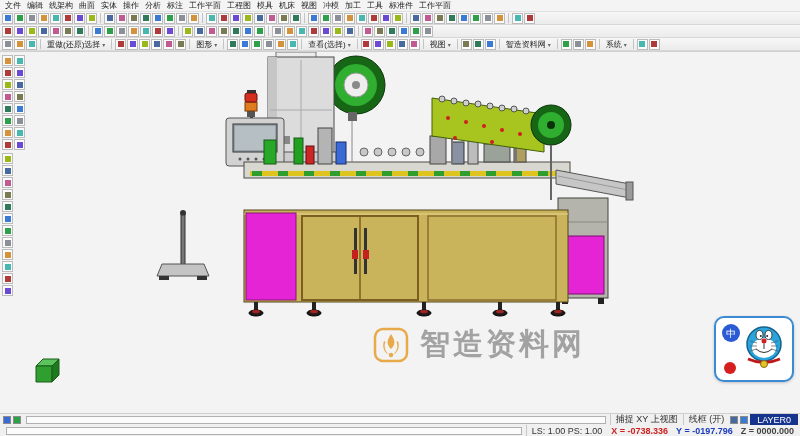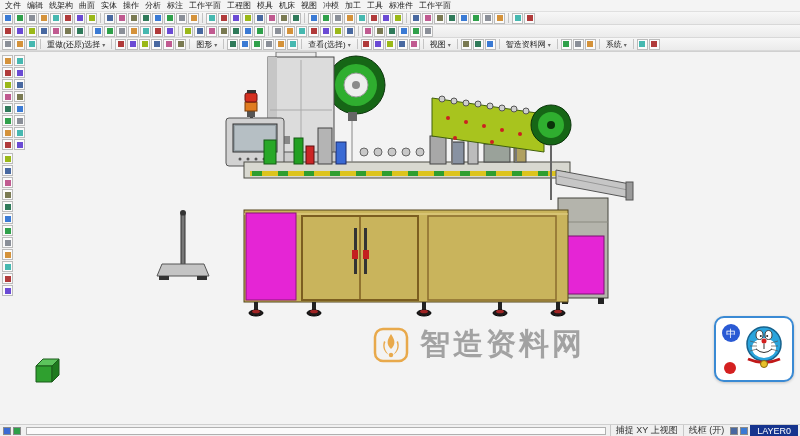--- a/index.html
+++ b/index.html
@@ -732,15 +732,22 @@
     <div class="srow">
       <span class="mini" style="background:#3a6ad4"></span>
       <span class="mini" style="background:#2fa04a"></span>
       <div class="prompt"></div>
       <span class="sseg">捕捉 XY 上视图</span>
       <span class="sseg">线框 (开)</span>
       <span class="mini" style="background:#4868a0"></span>
       <span class="mini" style="background:#3a7ad4"></span>
       <span class="layer-chip">LAYER0</span>
     </div>
+    <div class="srow">
+      <div class="prompt"></div>
+      <span class="sseg">LS: 1.00 PS: 1.00</span>
+      <span class="coord cx">X = -0738.336</span>
+      <span class="coord cy">Y = -0197.796</span>
+      <span class="coord cz">Z = 0000.000</span>
+    </div>
   </div>
 
 </div>
 
 </body></html>

